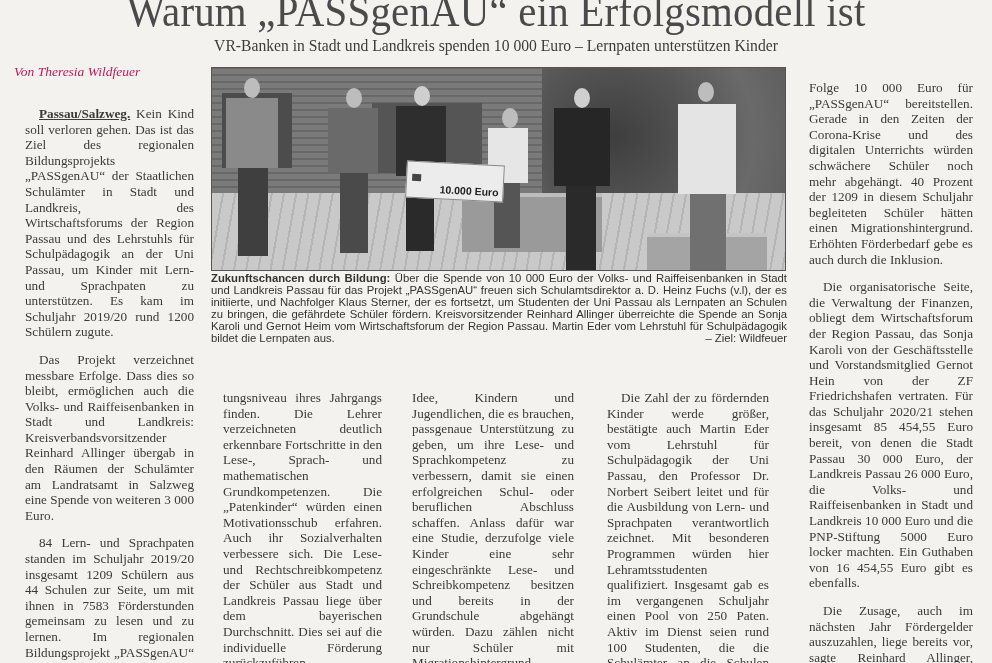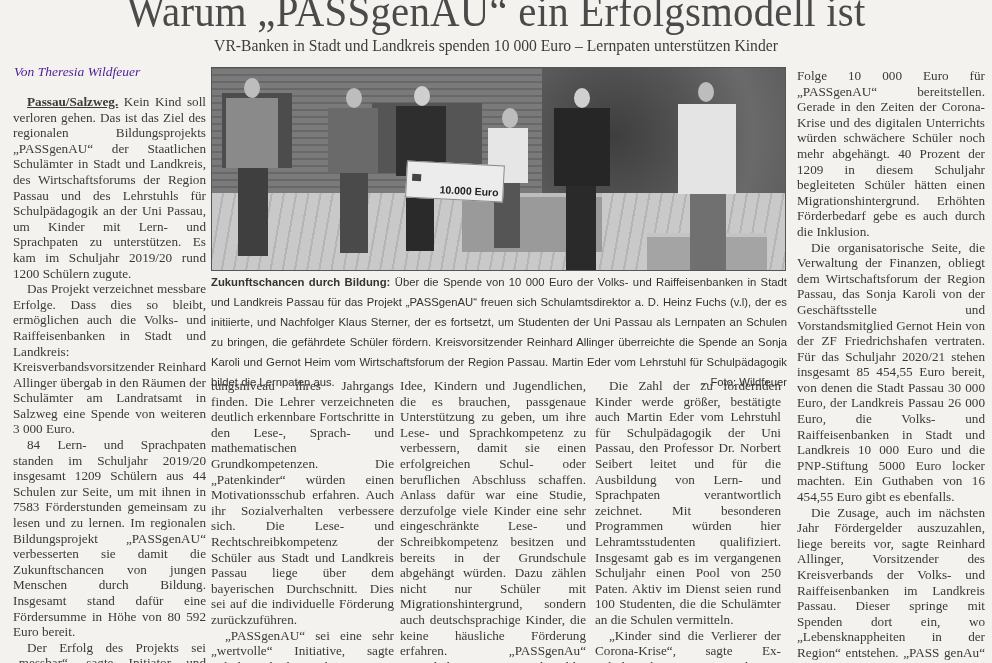--- a/index.html
+++ b/index.html
@@ -21,29 +21,29 @@
   .subhead {
     position: absolute; left: 0; top: 36px; width: 992px;
     text-align: center;
     font-family: "Liberation Serif", serif;
     font-size: 17px; line-height: 20px; color: #3c3c3c;
     transform: scaleX(0.92); transform-origin: center;
   }
   .byline {
     position: absolute; left: 14px; top: 64px;
     font-family: "Liberation Serif", serif; font-style: italic;
-    font-size: 13.5px; color: #4c1d95;
+    font-size: 13.5px; color: #be185d;
   }
   .col {
     position: absolute;
     font-family: "Liberation Serif", serif;
     font-size: 13.2px; line-height: 15.6px;
     color: #3a3a3a; text-align: justify; hyphens: manual;
   }
-  .col p { margin: 0; text-indent: 14px; }
+  .col p { margin: 12px; text-indent: 14px; }
   .col p.noindent { text-indent: 0; }
   .dateline { font-weight: bold; text-decoration: underline; }
   #col1 { left: 13px; top: 94px; width: 193px; }
   #col2 { left: 211px; top: 378px; width: 183px; }
   #col3 { left: 400px; top: 378px; width: 186px; }
   #col4 { left: 595px; top: 378px; width: 186px; }
   #col5 { left: 797px; top: 68px; width: 188px; }
   .photo {
     position: absolute; left: 211px; top: 67px; width: 573px; height: 202px;
     background: linear-gradient(90deg, #6f6f6f 0%, #808080 30%, #5a5a5a 55%, #4b4b4b 75%, #6a6a6a 100%);
@@ -82,21 +82,21 @@
     font-family: "Liberation Sans", sans-serif;
   }
   .check .logo { position: absolute; left: 5px; top: 12px; width: 9px; height: 7px; background: #444; }
   .check .amount {
     position: absolute; right: 4px; bottom: 3px;
     font-weight: bold; font-size: 10.5px; color: #222;
   }
   .caption {
     position: absolute; left: 211px; top: 272px; width: 576px;
     font-family: "Liberation Sans", sans-serif;
-    font-size: 11.3px; line-height: 20px; color: #333;
+    font-size: 11.3px; line-height: 12px; color: #333;
     text-align: justify;
   }
   .caption .cap-title { font-weight: bold; }
   .caption .credit { float: right; }
 </style>
 </head>
 <body>
 
 <div class="headline">Warum „PASSgenAU“ ein Erfolgsmodell ist</div>
 <div class="subhead">VR-Banken in Stadt und Landkreis spenden 10 000 Euro – Lernpaten unterstützen Kinder</div>
@@ -151,21 +151,21 @@
 
   <div class="check">
     <div class="logo"></div>
     <div class="amount">10.000 Euro</div>
   </div>
 </div>
 
 <div class="caption">
   <span class="cap-title">Zukunftschancen durch Bildung:</span>
   <span>Über die Spende von 10 000 Euro der Volks- und Raiffeisenbanken in Stadt und Landkreis Passau für das Projekt „PASSgenAU“ freuen sich Schulamtsdirektor a. D. Heinz Fuchs (v.l), der es initiierte, und Nachfolger Klaus Sterner, der es fortsetzt, um Studenten der Uni Passau als Lernpaten an Schulen zu bringen, die gefährdete Schüler fördern. Kreisvorsitzender Reinhard Allinger überreichte die Spende an Sonja Karoli und Gernot Heim vom Wirtschaftsforum der Region Passau. Martin Eder vom Lehrstuhl für Schulpädagogik bildet die Lernpaten aus.</span>
-  <span class="credit">– Foto: Wildfeuer</span>
+  <span class="credit">– Ziel: Wildfeuer</span>
 </div>
 
 <div class="col" id="col2">
   <p class="noindent">tungsniveau ihres Jahrgangs finden. Die Lehrer verzeichneten deutlich erkennbare Fortschritte in den Lese-, Sprach- und mathematischen Grundkompetenzen. Die „Patenkinder“ würden einen Motivationsschub erfahren. Auch ihr Sozialverhalten verbessere sich. Die Lese- und Rechtschreibkompetenz der Schüler aus Stadt und Landkreis Passau liege über dem bayerischen Durchschnitt. Dies sei auf die individuelle Förderung zurückzuführen.</p>
   <p>„PASSgenAU“ sei eine sehr „wertvolle“ Initiative, sagte Schulamtsdirektor Klaus Sterner, der den Einsatz der VR-Banken und von Ex-Schulrat Heinz Fuchs würdigte, der das Projekt 2012 ins Le-</p>
 </div>
 
 <div class="col" id="col3">
   <p class="noindent">Idee, Kindern und Jugendlichen, die es brauchen, passgenaue Unterstützung zu geben, um ihre Lese- und Sprachkompetenz zu verbessern, damit sie einen erfolgreichen Schul- oder beruflichen Abschluss schaffen. Anlass dafür war eine Studie, derzufolge viele Kinder eine sehr eingeschränkte Lese- und Schreibkompetenz besitzen und bereits in der Grundschule abgehängt würden. Dazu zählen nicht nur Schüler mit Migrationshintergrund, sondern auch deutschsprachige Kinder, die keine häusliche Förderung erfahren. „PASSgenAu“ ermöglicht es, Fördergelder bereitzustellen, um gefährdeten Kindern eigens dafür qualifizierte Kräfte zur Seite</p>
 </div>

